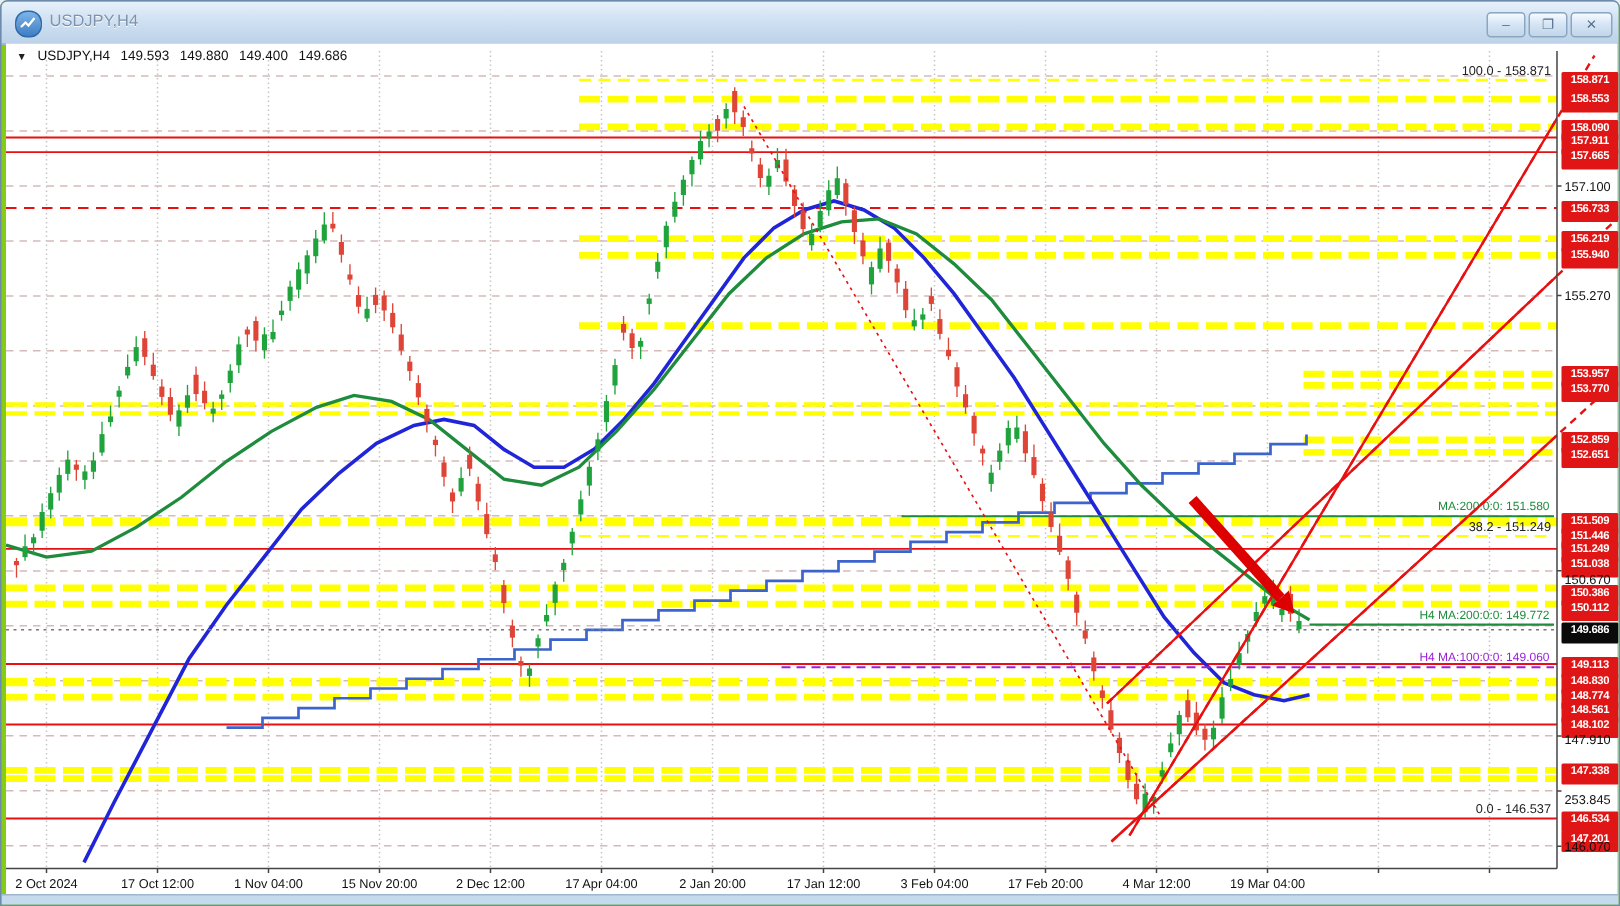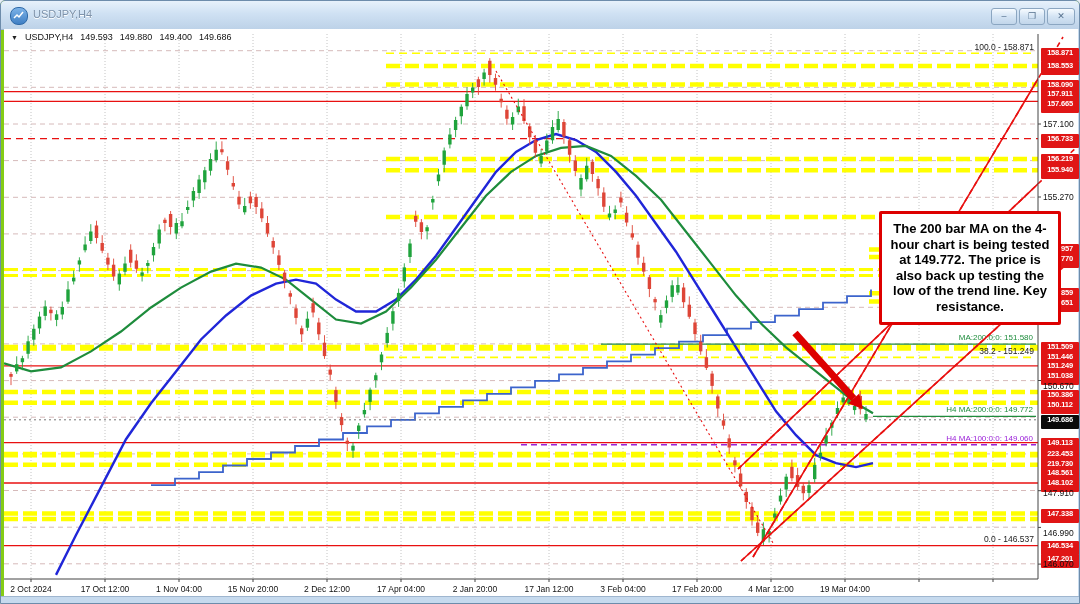--- a/index.html
+++ b/index.html
@@ -490,44 +490,41 @@
       <div class="axisrow badge" style="top: 296.8px;">152.651</div>
       <div class="axisrow badge" style="top: 341.1px;">151.509</div>
       <div class="axisrow badge" style="top: 350.7px;">151.446</div>
       <div class="axisrow badge" style="top: 360.3px;">151.249</div>
       <div class="axisrow badge" style="top: 369.9px;">151.038</div>
       <div class="axisrow tick" style="top: 379.5px;">150.670</div>
       <div class="axisrow badge" style="top: 389.1px;">150.386</div>
       <div class="axisrow badge" style="top: 398.7px;">150.112</div>
       <div class="axisrow badge black" style="top: 413.8px;">149.686</div>
       <div class="axisrow badge" style="top: 436.7px;">149.113</div>
-      <div class="axisrow badge" style="top: 448px;">223.453</div>
-      <div class="axisrow badge" style="top: 457.6px;">219.730</div>
+      <div class="axisrow badge" style="top: 448px;">148.830</div>
+      <div class="axisrow badge" style="top: 457.6px;">148.774</div>
       <div class="axisrow badge" style="top: 467.2px;">148.561</div>
       <div class="axisrow badge" style="top: 477px;">148.102</div>
       <div class="axisrow tick" style="top: 486.6px;">147.910</div>
       <div class="axisrow badge" style="top: 507.5px;">147.338</div>
       <div class="axisrow badge" style="top: 517.1px; margin-top: 36px;">147.201</div>
-      <div class="axisrow tick" style="top: 526.7px;">146.990</div>
+      <div class="axisrow tick" style="top: 526.7px;">253.845</div>
       <div class="axisrow badge" style="top: 539.6px;">146.534</div>
       <div class="axisrow tick" style="top: 558.1px;">146.070</div>
     </div>
   <div id="time-axis">
       <div class="timelabel" style="left: 30px;">2 Oct 2024</div>
       <div class="timelabel" style="left: 104px;">17 Oct 12:00</div>
       <div class="timelabel" style="left: 178px;">1 Nov 04:00</div>
       <div class="timelabel" style="left: 252px;">15 Nov 20:00</div>
       <div class="timelabel" style="left: 326px;">2 Dec 12:00</div>
       <div class="timelabel" style="left: 400px;">17 Apr 04:00</div>
       <div class="timelabel" style="left: 474px;">2 Jan 20:00</div>
       <div class="timelabel" style="left: 548px;">17 Jan 12:00</div>
       <div class="timelabel" style="left: 622px;">3 Feb 04:00</div>
       <div class="timelabel" style="left: 696px;">17 Feb 20:00</div>
       <div class="timelabel" style="left: 770px;">4 Mar 12:00</div>
       <div class="timelabel" style="left: 844px;">19 Mar 04:00</div>
     </div>
 
-  <div id="annotation-box">
-    <div id="annotation-text">The 200 bar MA on the 4-hour chart is being tested at 149.772.  The price is also back up testing the low of the trend line.  Key resistance.</div>
-  </div>
 
   <div id="bottom-strip"></div>
 </div>
 
 </body></html>

